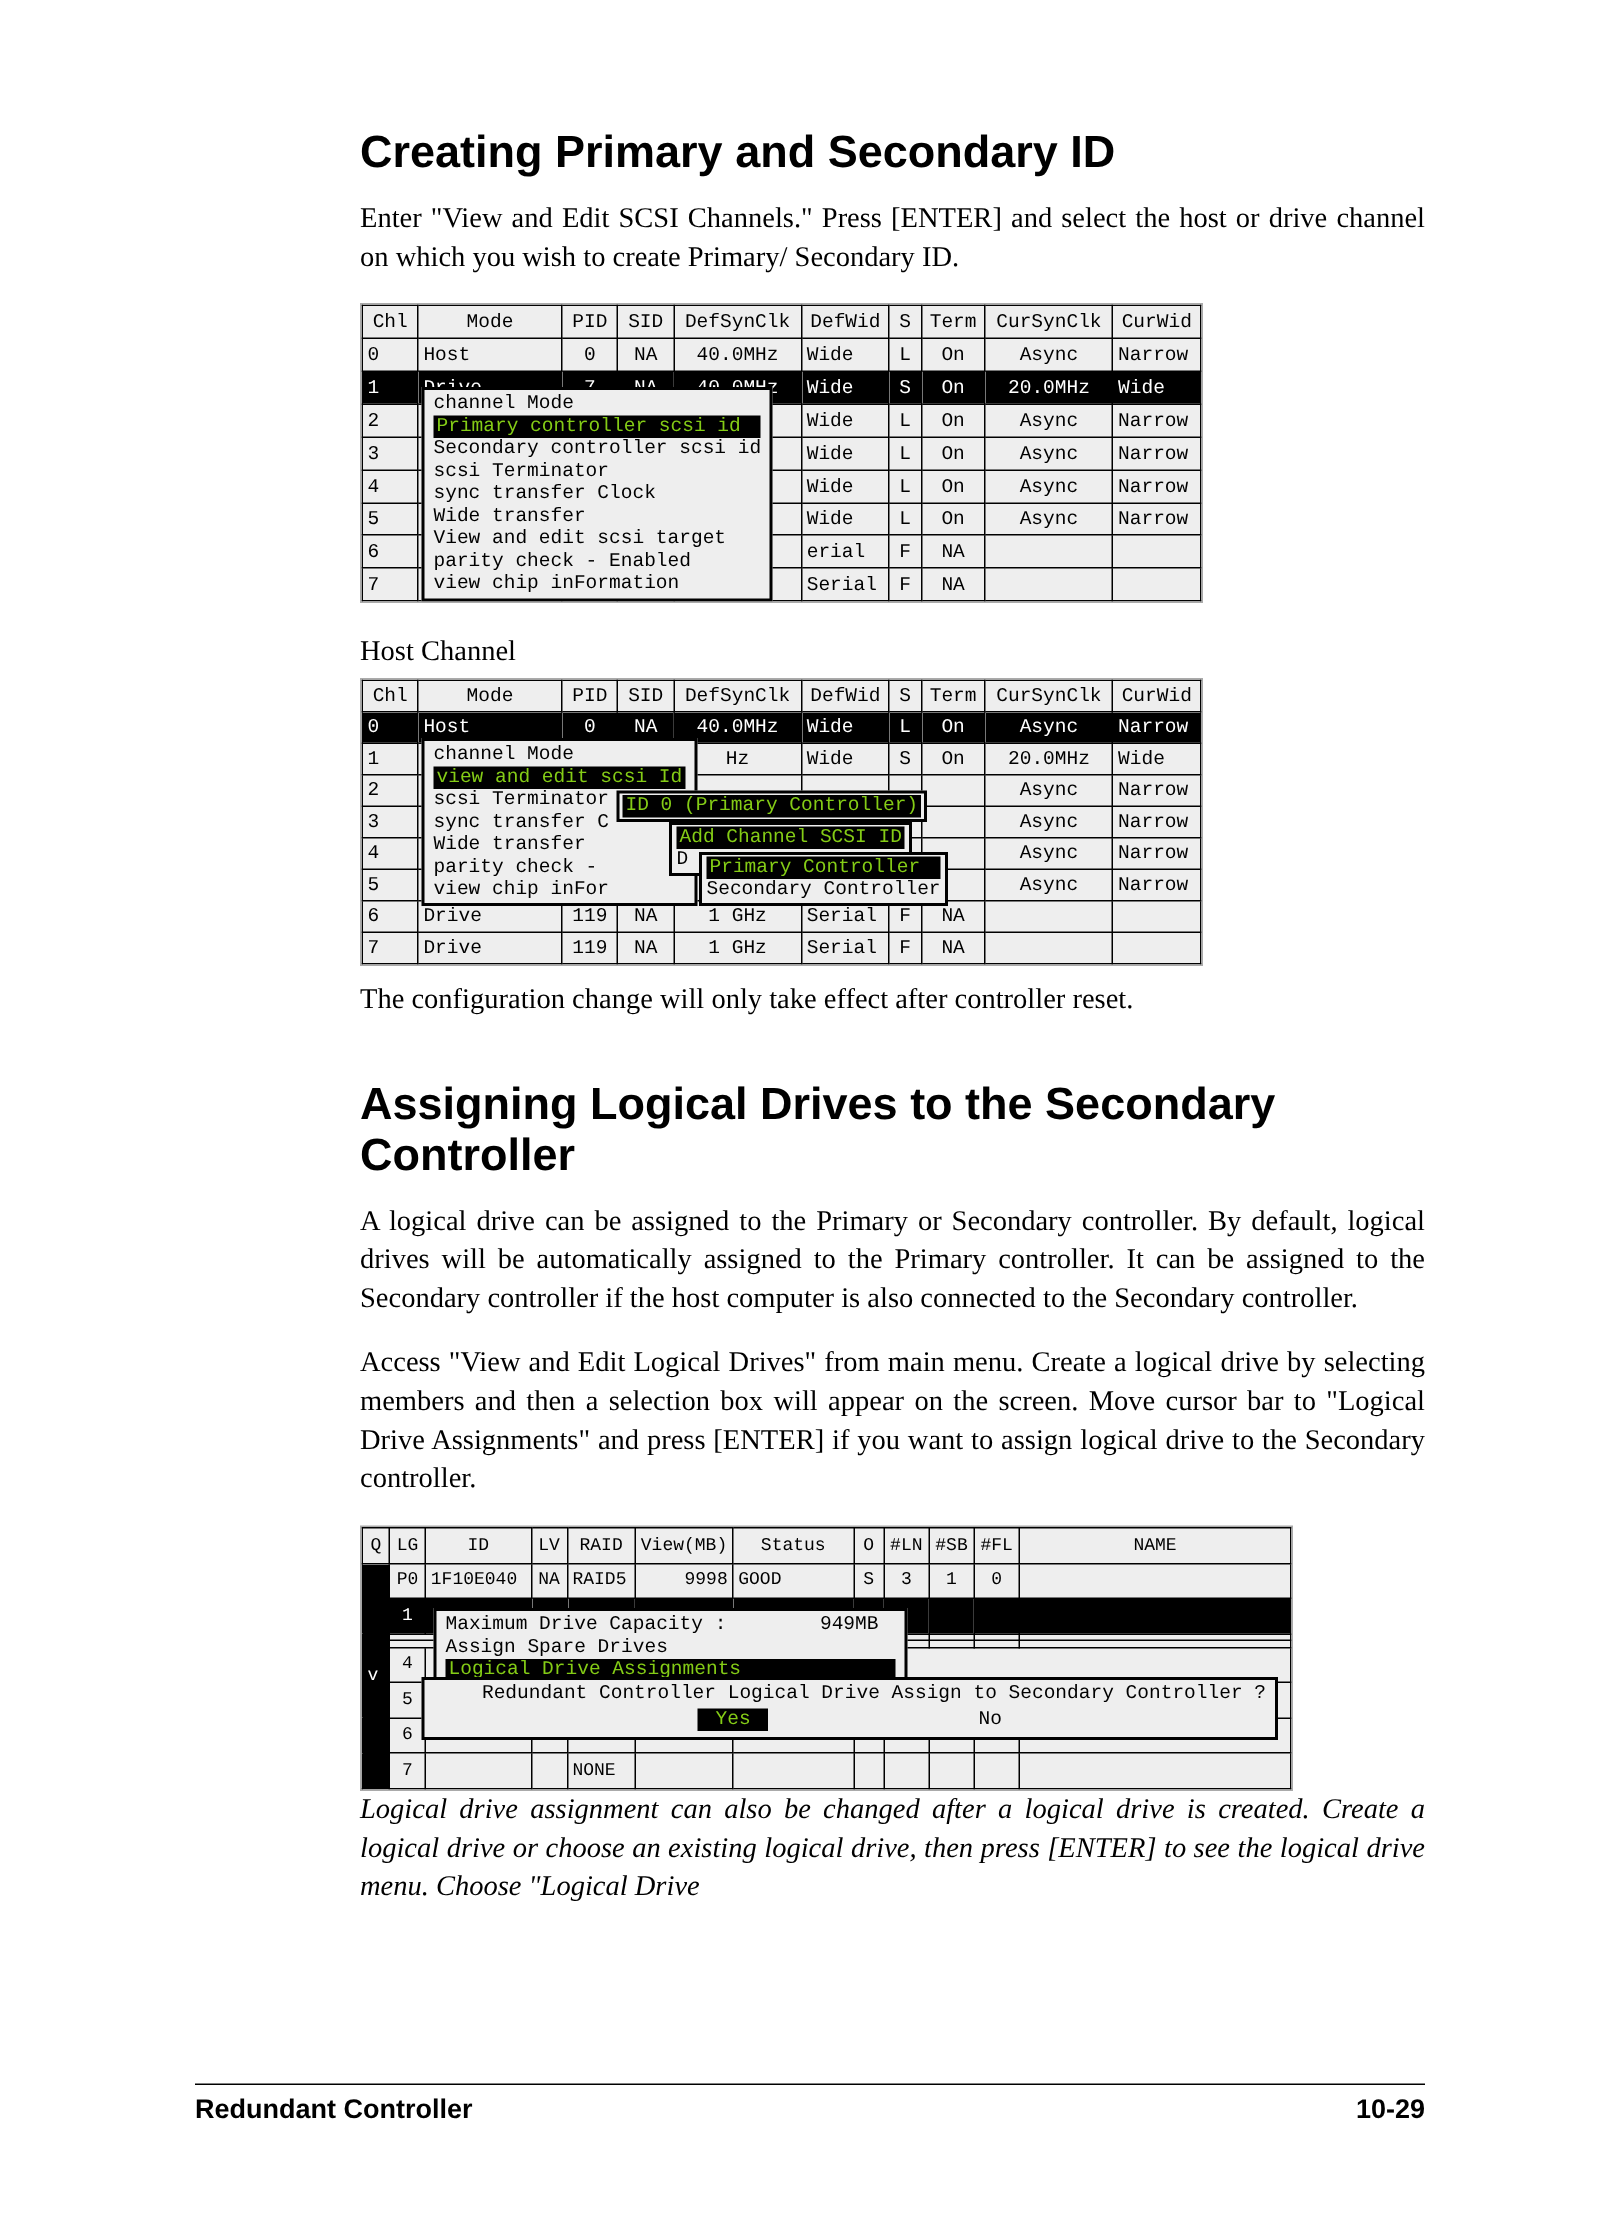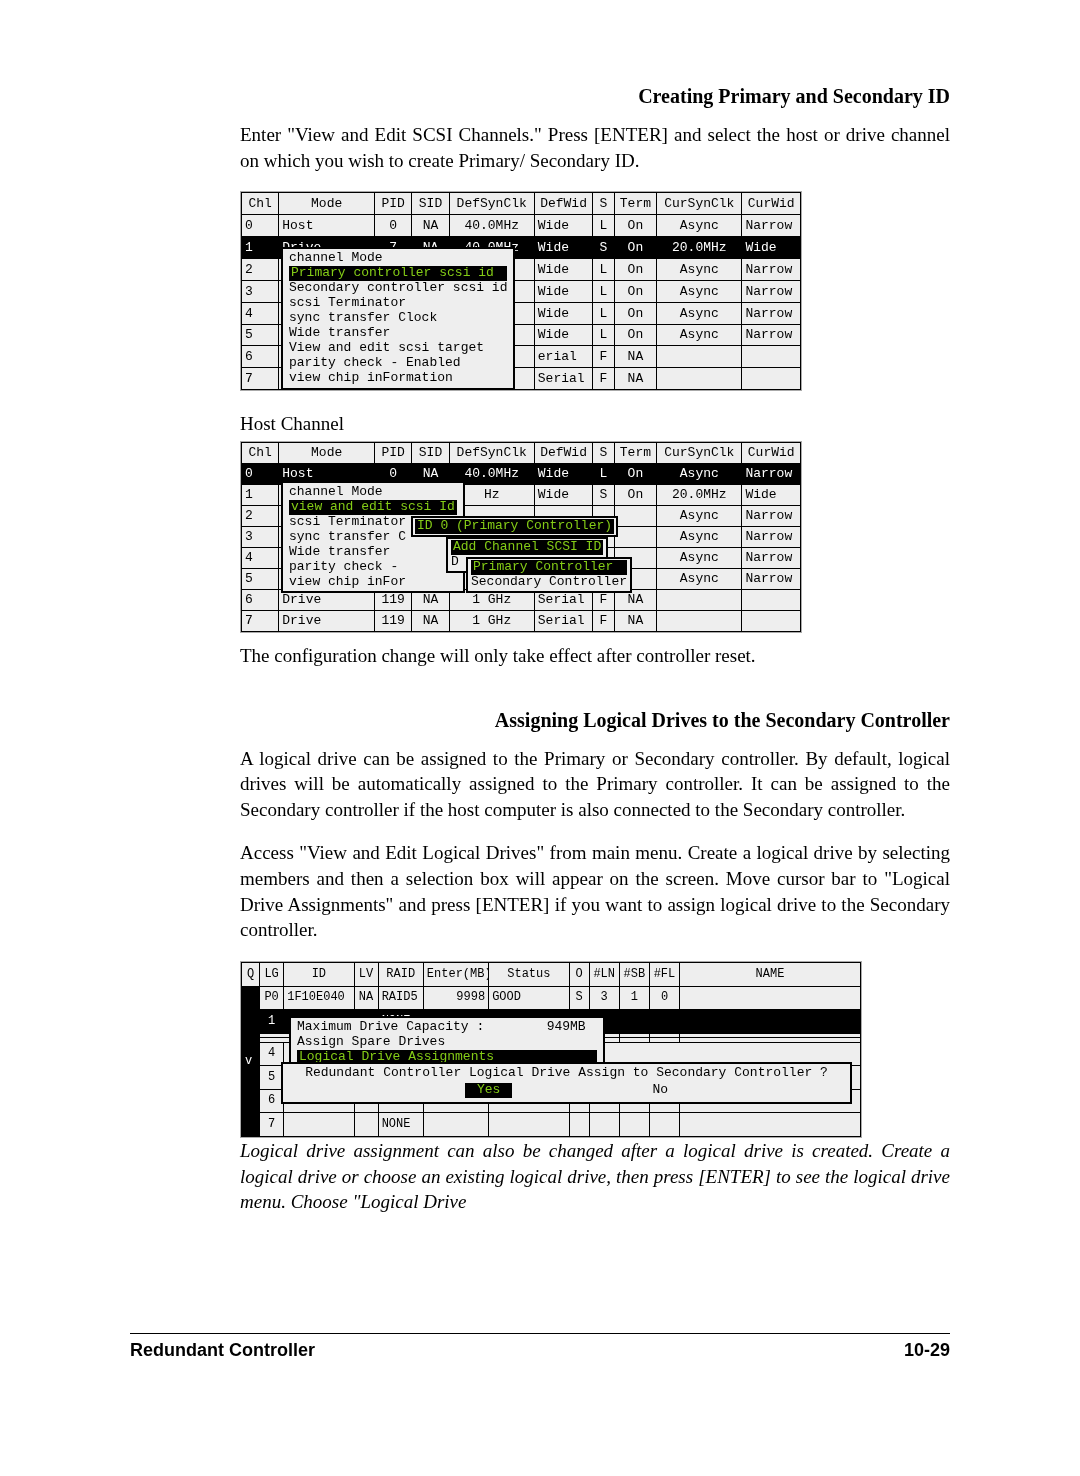--- a/index.html
+++ b/index.html
@@ -9,25 +9,24 @@
     font-family: Georgia, "Times New Roman", serif;
     color: #000;
     width: 1080px;
   }
   .page {
     padding: 85px 130px 40px 240px;
     width: 710px;
     box-sizing: content-box;
   }
   h2 {
-    font-family: Liberation Serif, serif;
+    font-family: Liberation Sans, sans-serif;
     font-weight: bold;
-    font-size: 20px;
+    font-size: 30px;
     margin: 0 0 14px 0;
-    text-align: right;
   }
   p {
     font-size: 19px;
     line-height: 1.35;
     margin: 0 0 18px 0;
     text-align: justify;
   }
   p.caption {
     font-size: 19px;
     margin: 20px 0 4px 0;
@@ -413,21 +412,21 @@
           <col style="width:30px">
           <col style="width:180px">
       </colgroup>
       <tbody>
           <tr>
         <th>Q</th>
             <th>LG</th>
         <th>ID</th>
             <th>LV</th>
         <th>RAID</th>
-            <th>Enter(MB)</th>
+            <th>View(MB)</th>
         <th>Status</th>
             <th>O</th>
         <th>#LN</th>
             <th>#SB</th>
         <th>#FL</th>
             <th>NAME</th>
       </tr>
       <tr>
         <td rowspan="8" class="scr-rev" style="text-align:center;line-height:1.3;">v
 v
@@ -512,21 +511,21 @@
             <td></td>
             <td></td>
       </tr>
     </tbody>
       </table>
     <div class="menu-box" style="top:54px;left:48px;width:300px;">
       <span>Maximum Drive Capacity :        949MB</span>
       <span>Assign Spare Drives</span>
       <span><span class="sel">Logical Drive Assignments</span></span>
     </div>
-    <div class="menu-box" style="top:100px;left:40px;width:555px;text-align:center;">
+    <div class="menu-box" style="top:100px;left:40px;width:555px;text-align:right;">
       <span>Redundant Controller Logical Drive Assign to Secondary Controller ?</span>
       <span style="display:flex;justify-content:center;gap:140px;padding:2px 0;">
         <span class="sel" style="padding:0 12px;">Yes</span>
         <span>No</span>
       </span>
     </div>
   </div>
 
   <p style="margin-top:0;font-style:italic;">Logical drive assignment can also be changed after a logical drive is created. Create a logical drive or choose an existing logical drive, then press [ENTER] to see the logical drive menu. Choose "Logical Drive</p>
 

